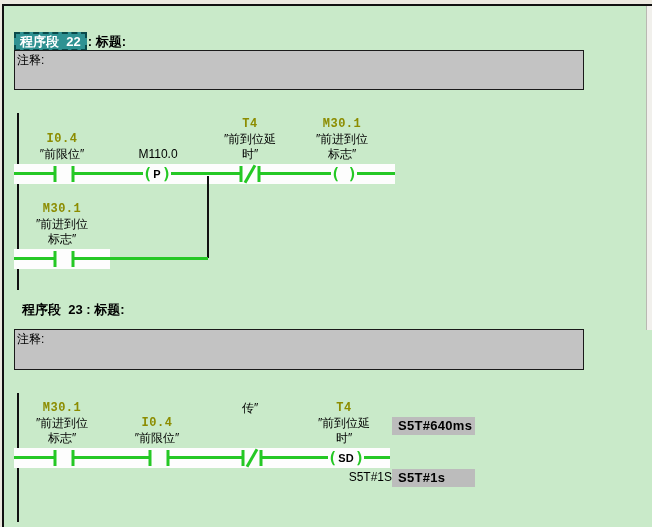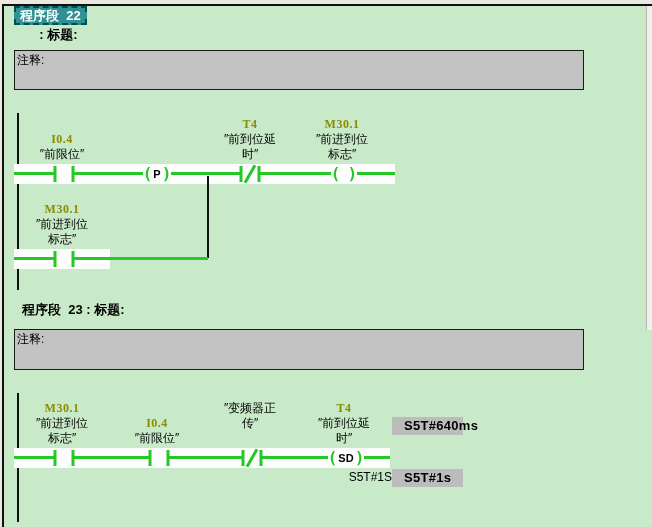--- a/index.html
+++ b/index.html
@@ -13,83 +13,86 @@
   .top-line{position:absolute;left:0;top:4px;width:652px;height:2px;background:#111;}
   .left-bg{position:absolute;left:0;top:0;width:2px;height:527px;background:#ece9e0;}
   .left-line{position:absolute;left:2px;top:4px;width:2px;height:523px;background:#111;}
   .right-strip{position:absolute;left:646px;top:6px;width:6px;height:324px;background:#f1f0ec;border-left:1px solid #b9b9b2;}
 
   .ws-pre{white-space:pre;}
 
   
   .net-title{position:absolute;left:14px;display:flex;align-items:center;font-size:13px;font-weight:bold;color:#000;}
   .chip{background:#2f9292;color:#fff;padding:0 4px;border:2px dashed #0a4a4a;line-height:15px;}
-  .suffix{margin-left:16px;line-height:19px;}
+  .suffix{margin-left:1px;line-height:19px;}
 
   
   .comment{position:absolute;left:14px;width:570px;background:#c3c3c3;border:1px solid #1a1a1a;
            font-size:12px;color:#000;padding:1px 0 0 2px;box-sizing:border-box;}
 
   
   .rail{position:absolute;width:2px;background:#111;}
   .band{position:absolute;background:#fdfdfd;}
   .wire{position:absolute;background:#25c825;height:3px;}
   .junction{position:absolute;width:2px;background:#111;}
 
   .lbl{position:absolute;width:96px;transform:translateX(-50%);text-align:center;
        font-size:12px;line-height:15px;color:#000;}
-  .addr{font-weight:bold;color:#8c8c00;font-family:Liberation Serif, serif;letter-spacing:.5px;}
+  .addr{font-weight:bold;color:#8c8c00;font-family:Liberation Mono, monospace;letter-spacing:.5px;}
   .addr-black{font-weight:normal;color:#000;}
 
   .contact{position:absolute;width:21px;height:16px;transform:translateX(-50%);}
   .contact .gap{position:absolute;left:2px;top:5px;width:17px;height:7px;background:#fdfdfd;}
   .contact .bar{position:absolute;top:0;width:3px;height:16px;background:#25c825;}
   .contact .bar.l{left:0;}
   .contact .bar.r{right:0;}
   .contact .slash{position:absolute;left:9px;top:-2px;width:3px;height:20px;background:#25c825;transform:rotate(30deg);}
 
   .coil{position:absolute;height:20px;transform:translateX(-50%);display:flex;align-items:center;justify-content:center;}
   .coil .cgap{position:absolute;left:2px;right:2px;top:7px;height:7px;background:#fdfdfd;}
   .coil .pn{position:relative;color:#25c825;font-weight:bold;font-size:16px;line-height:18px;font-family:"DejaVu Sans Mono",monospace;}
   .coil .pop{position:relative;color:#000;font-weight:bold;font-size:11px;line-height:16px;margin:0 1px;min-width:5px;text-align:center;font-family:"Liberation Sans",sans-serif;}
 
   .time-operand{position:absolute;font-size:12px;color:#000;text-align:right;}
-  .valbox{position:absolute;width:71px;height:18px;background:#bcbcbc;color:#000;
-          font-size:13px;font-weight:bold;line-height:18px;padding-left:12px;box-sizing:border-box;
+  .valbox{position:absolute;width:83px;height:18px;background:#bcbcbc;color:#000;
+          font-size:13px;font-weight:bold;line-height:18px;padding-left:6px;box-sizing:border-box;
           font-family:"Liberation Sans",sans-serif;letter-spacing:.3px;}
 </style>
 </head>
 <body>
 
 <div class="screen">
 
   <div class="top-bg"></div>
   <div class="top-line"></div>
   <div class="left-bg"></div>
   <div class="left-line"></div>
   <div class="right-strip"></div>
 
-  <div class="net-title" style="top:6px;flex-direction:column;">
+  <div class="net-title" style="top:32px;">
     <span class="chip ws-pre">程序段  22</span>
       <span class="suffix ws-pre">: 标题:</span>
   </div>
 
   <div class="comment" style="top:50px;height:40px;">
     <span>注释:</span>
   </div>
 
   <div class="rail" style="left:17px;top:113px;height:177px;"></div>
 
   <div class="band" style="left:14px;top:164px;width:381px;height:20px;">
     <div class="wire" style="left:0;right:0;top:8px;"></div>
   </div>
 
   <div class="lbl" style="left:62px;top:132px;">
     <div class="addr">I0.4</div>
     <div>″前限位″</div>
+  </div>
+  <div class="lbl" style="left:158px;top:147px;">
+    <div class="addr-black">M110.0</div>
   </div>
   <div class="lbl" style="left:250px;top:117px;">
     <div class="addr">T4</div>
     <div>″前到位延</div>
     <div>时″</div>
   </div>
   <div class="lbl" style="left:342px;top:117px;">
     <div class="addr">M30.1</div>
     <div>″前进到位</div>
     <div>标志″</div>
@@ -153,21 +156,20 @@
   <div class="lbl" style="left:62px;top:401px;">
     <div class="addr">M30.1</div>
     <div>″前进到位</div>
     <div>标志″</div>
   </div>
   <div class="lbl" style="left:157px;top:416px;">
     <div class="addr">I0.4</div>
     <div>″前限位″</div>
   </div>
   <div class="lbl" style="left:250px;top:401px;">
-    <div>″变频器正</div>
     <div>传″</div>
   </div>
   <div class="lbl" style="left:344px;top:401px;">
     <div class="addr">T4</div>
     <div>″前到位延</div>
     <div>时″</div>
   </div>
 
   <div class="contact" style="left:64px;top:450px;">
     <div class="gap"></div>

